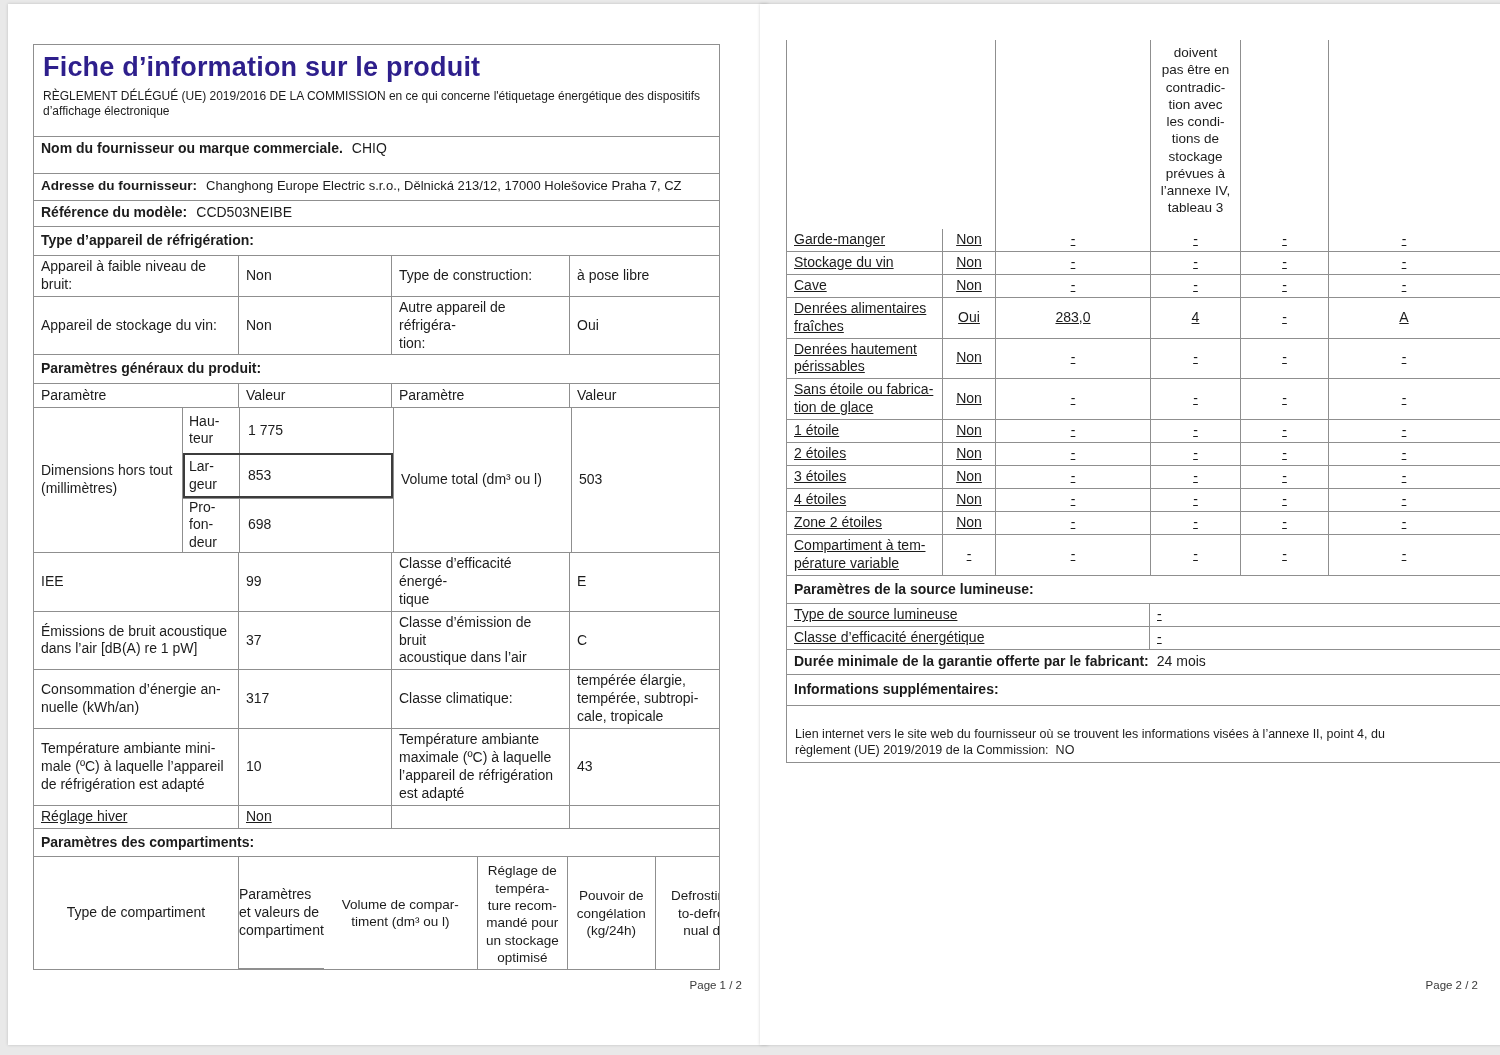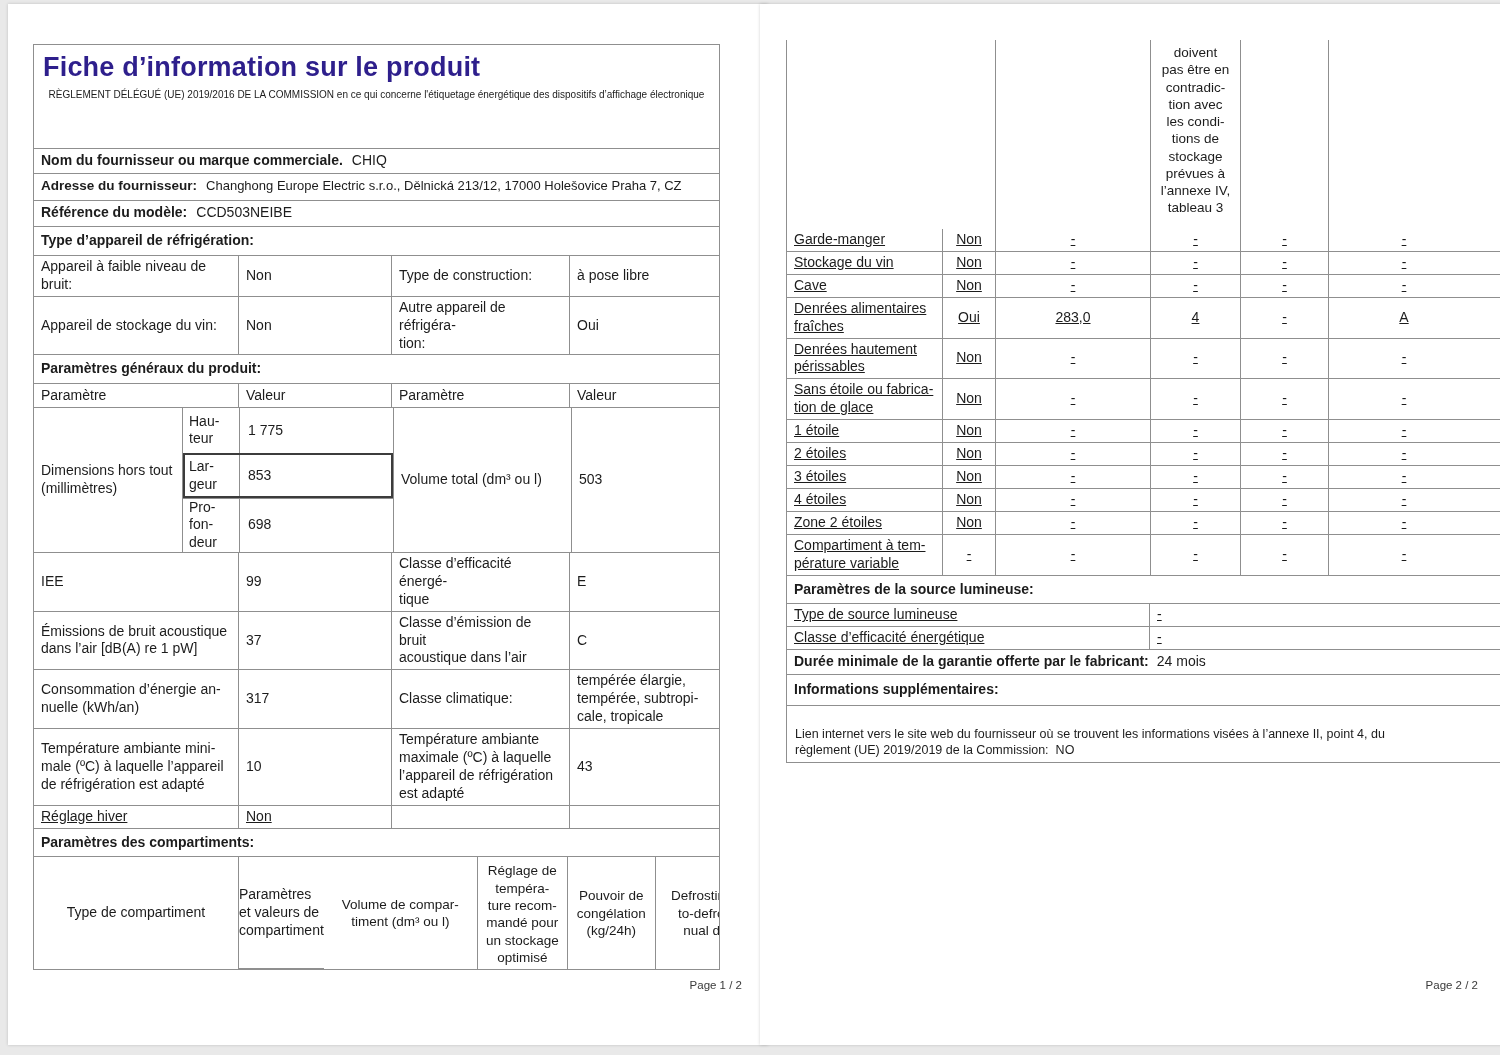--- a/index.html
+++ b/index.html
@@ -21,25 +21,25 @@
   .bl{border-left:1px solid var(--bc);}
   .ctr{justify-content:center;text-align:center;}
   .top{align-items:flex-start;padding-top:5px;}
   .lblrow{display:block;padding:3px 7px;white-space:nowrap;overflow:hidden;}
   .lblrow .lab{font-weight:bold;margin-right:9px;}
   
   #t1{left:25px;top:40px;width:687px;height:926px;overflow:hidden;}
   .w204{flex:0 0 204px;} .w153{flex:0 0 153px;} .w178{flex:0 0 178px;} .w150{flex:0 0 152px;}
   .titleblock{display:block;padding:5px 9px 4px 9px;min-height:91px;}
   .doc-title{color:var(--title);font-size:27px;font-weight:bold;letter-spacing:.2px;margin-bottom:4px;}
-  .regulation{font-size:10px;text-align:center;}
+  .regulation{font-size:12px;}
   .secrow{display:block;font-weight:bold;padding:5px 7px;min-height:27px;}
-  .h25{min-height:25px;margin-top:12px;} .h27{min-height:27px;} .h26{min-height:26px;} .h34{min-height:34px;}
+  .h25{min-height:25px;} .h27{min-height:27px;} .h26{min-height:26px;} .h34{min-height:34px;}
   .h24{min-height:24px;} .h39{min-height:39px;} .h58{min-height:58px;} .h76{min-height:76px;} .h21{min-height:21px;text-decoration:underline;}
-  .addr{font-size:13px;}
+  .addr{font-size:13px;margin-top:12px;}
   
   .dimcol{flex:0 0 211px;display:flex;flex-direction:column;border-left:1px solid var(--bc);}
   .subrow{display:flex;border-top:1px solid var(--bc);flex:1;}
   .dimcol .subrow:first-child{border-top:none;}
   .sublab{flex:0 0 56px;padding:2px 6px;display:flex;align-items:center;white-space:pre-line;}
   .subval{flex:1;border-left:1px solid var(--bc);padding:2px 8px;display:flex;align-items:center;}
   .sr44{min-height:44px;} .sr34{min-height:34px;} .sr54{min-height:54px;}
   .selbox{outline:2px solid #3c3c3c;outline-offset:-2px;}
   .dims{min-height:132px;}
   

